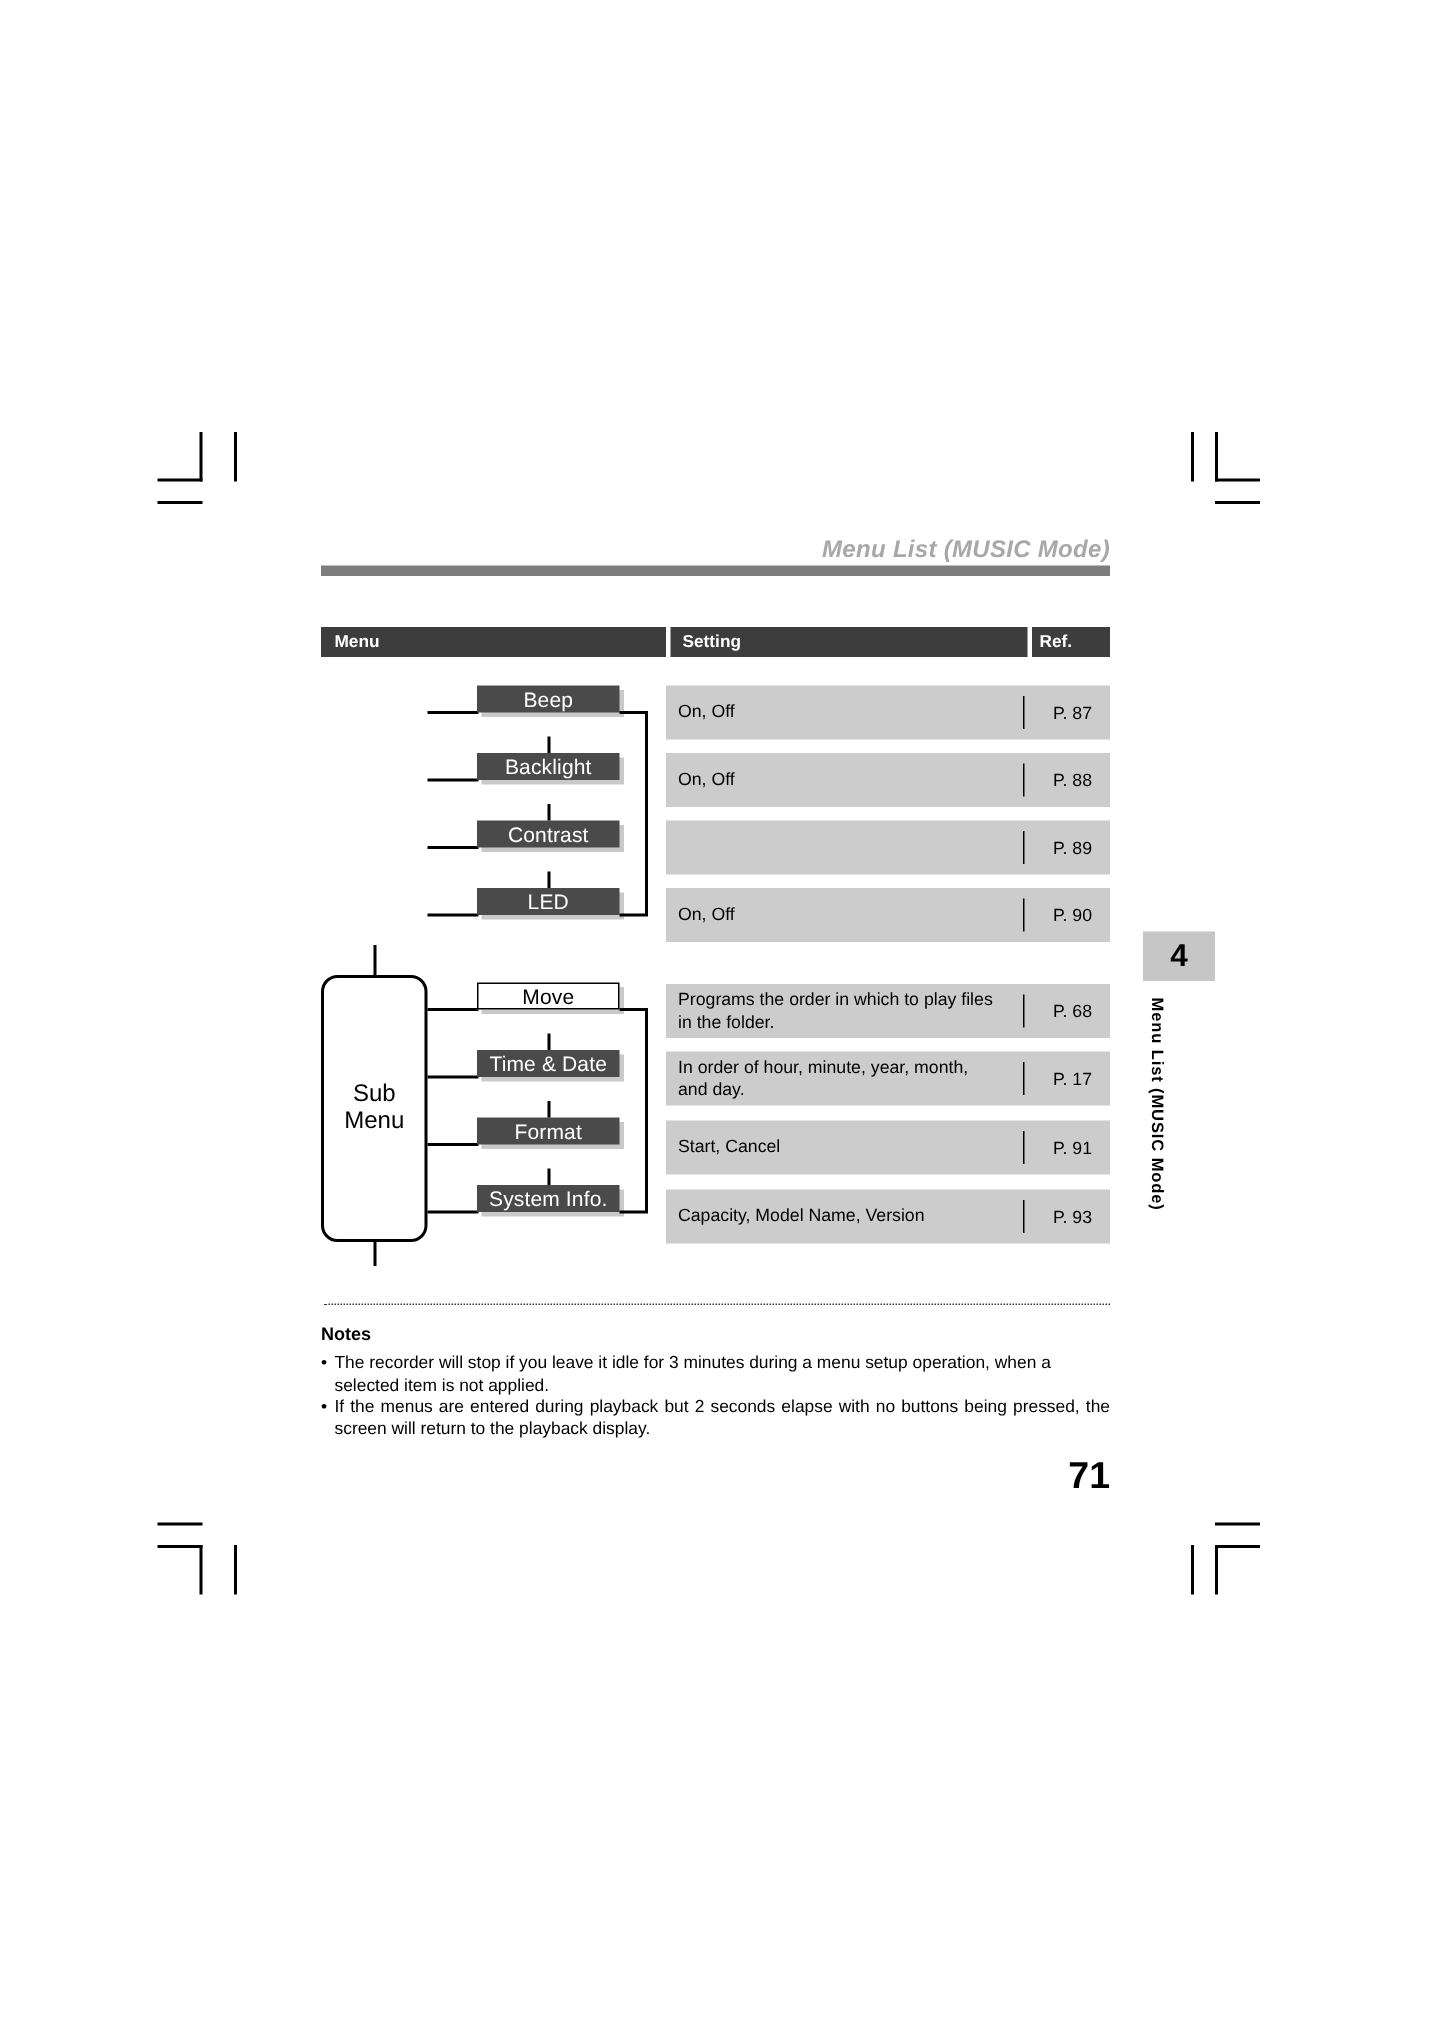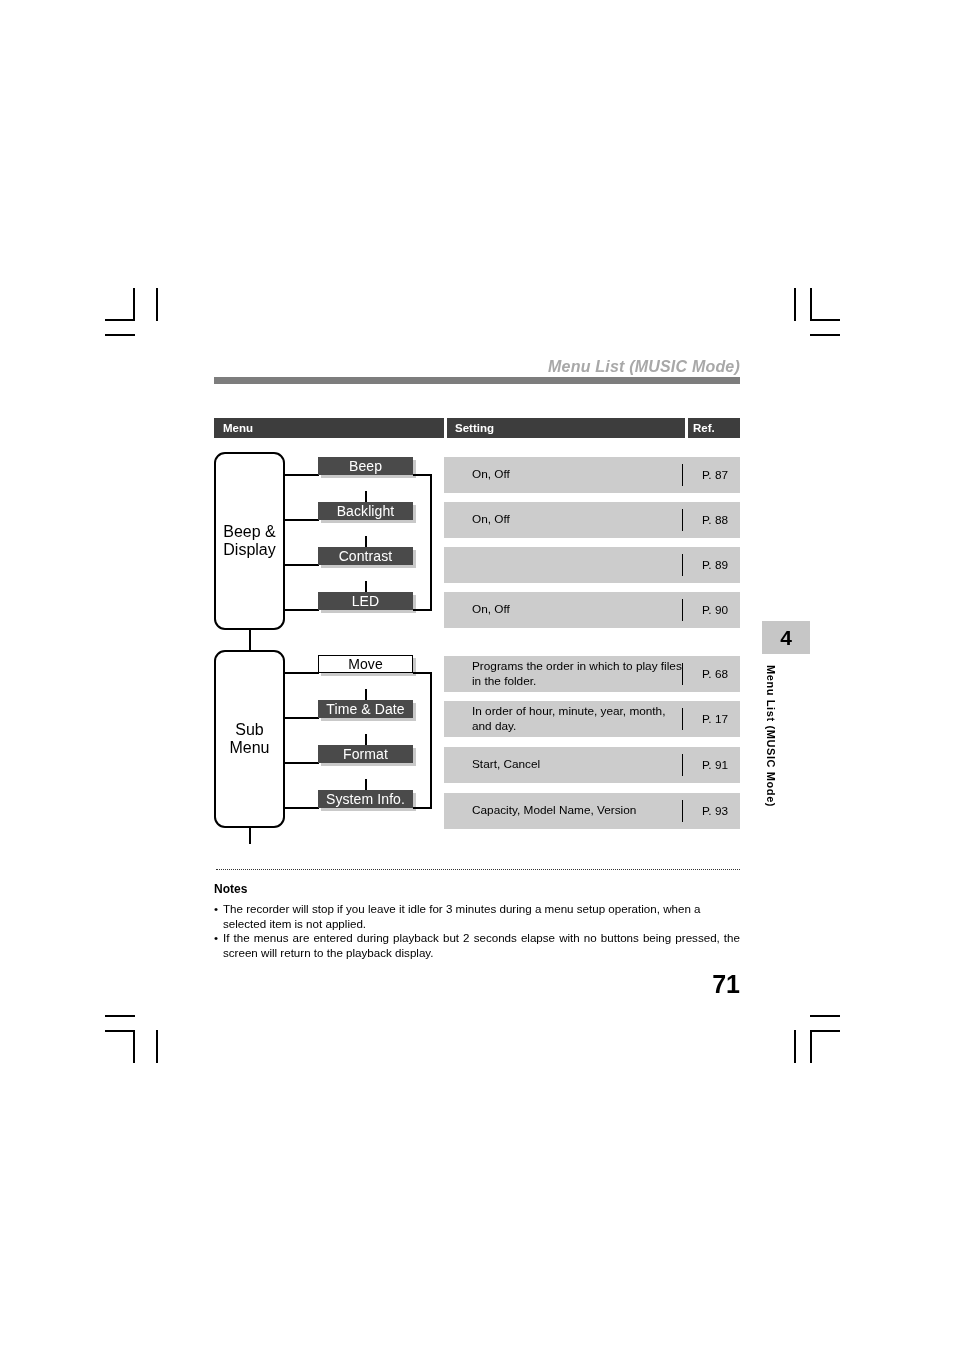--- a/index.html
+++ b/index.html
@@ -108,21 +108,21 @@
   
   .srow {
     position: absolute;
     left: 444px;
     width: 296px;
     height: 36px;
     background: #cccccc;
   }
   .srow .setting-text {
     position: absolute;
-    left: 28px;
+    left: 8px;
     top: 0;
     width: 216px;
     height: 36px;
     display: flex;
     align-items: center;
     font-size: 11.8px;
     line-height: 1.28;
     color: #000;
   }
   .srow .divider {
@@ -248,23 +248,20 @@
 
 <div id="page-title">Menu List (MUSIC Mode)</div>
 <div id="title-rule"></div>
 
 <div class="colhead" id="head-menu">Menu</div>
 <div class="colhead" id="head-setting">Setting</div>
 <div class="colhead" id="head-ref">Ref. Page</div>
 
 <div id="diagram">
 
-  <div class="group-box" id="group-beep-display">
-    <span>Beep &amp; Display</span>
-  </div>
 
   <div class="ln h" style="left:71px; top:26px;  width:34px;"></div>
   <div class="ln h" style="left:71px; top:71px;  width:34px;"></div>
   <div class="ln h" style="left:71px; top:116px; width:34px;"></div>
   <div class="ln h" style="left:71px; top:161px; width:34px;"></div>
 
   <div class="node dark" style="top:9px;">
       <span>Beep</span>
     </div>
   <div class="node dark" style="top:54px;">

